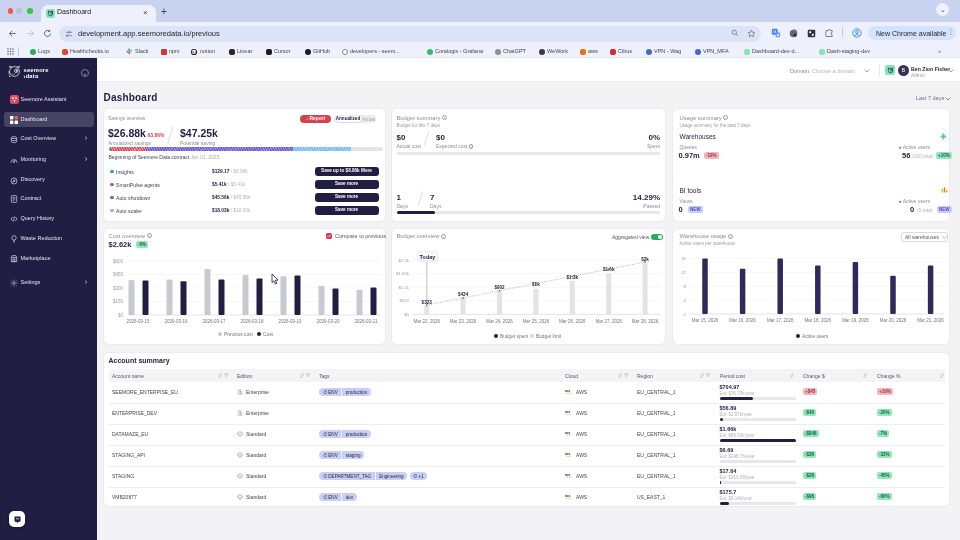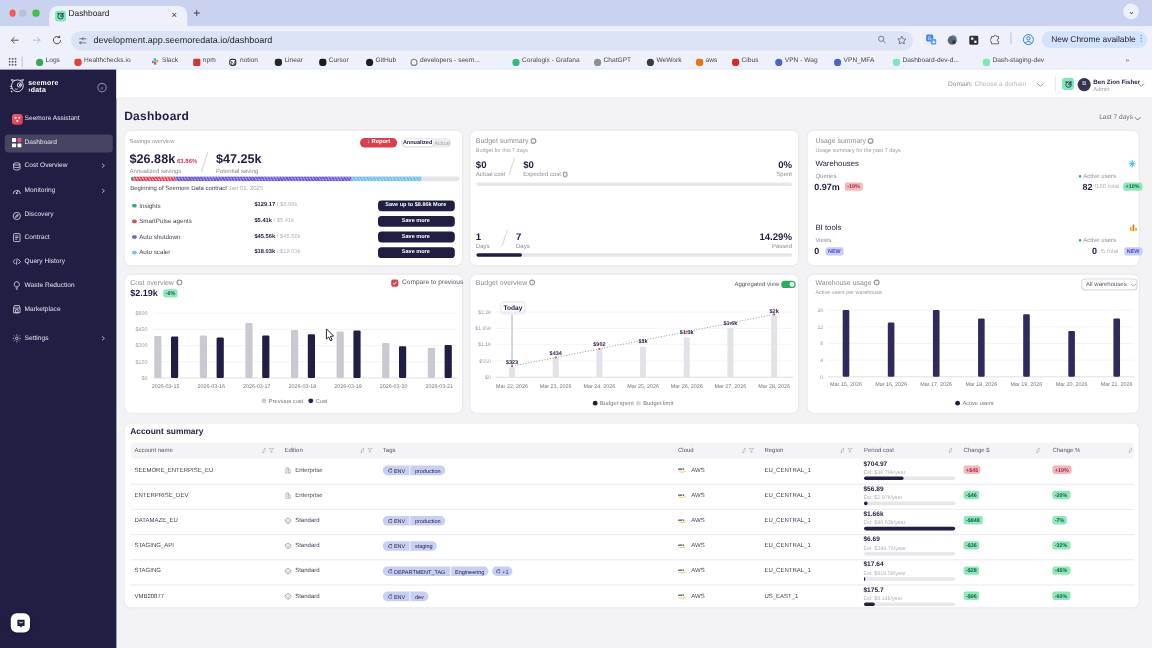--- a/index.html
+++ b/index.html
@@ -58,21 +58,21 @@
 <svg class="abs" style="left:8px;top:29px;" width="9" height="9" viewBox="0 0 24 24" fill="none" stroke="#3c4043" stroke-width="2">
     <path d="M20 12 H5 M11 5 L4 12 L11 19"></path>
   </svg>
 <svg class="abs" style="left:26px;top:29px;" width="9" height="9" viewBox="0 0 24 24" fill="none" stroke="#b4b8c4" stroke-width="2">
     <path d="M4 12 H19 M13 5 L20 12 L13 19"></path>
   </svg>
 <svg class="abs" style="left:43px;top:28.5px;" width="9" height="9" viewBox="0 0 24 24" fill="none" stroke="#3c4043" stroke-width="2">
     <path d="M20 12 A8 8 0 1 1 17.7 6.3 M17.7 6.3 L18 1.8 M17.7 6.3 L13.3 6"></path>
   </svg>
 <div class="abs" style="left:59px;top:25.5px;width:702px;height:16px;border-radius:8px;background:#dde3f6;"></div>
-<div class="abs" style="left:78px;top:29px;font-size:7.5px;color:#23252a;">development.app.seemoredata.io/dashboard</div>
+<div class="abs" style="left:78px;top:29px;font-size:7.5px;color:#23252a;">development.app.seemoredata.io/previous</div>
 <svg class="abs" style="left:65px;top:29.5px;" width="8" height="8" viewBox="0 0 24 24" fill="none" stroke="#5f6368" stroke-width="2">
     <path d="M3 7h10 M17 7h4 M13 4.5 a2.5 2.5 0 1 0 0.1 0 M3 17h4 M11 17h10 M7 14.5 a2.5 2.5 0 1 0 0.1 0"></path>
   </svg>
 <svg class="abs" style="left:731px;top:29px;" width="8" height="8" viewBox="0 0 24 24" fill="none" stroke="#5f6368" stroke-width="2">
     <circle cx="10" cy="10" r="6.5"></circle>
     <path d="M15 15 L21 21"></path>
   </svg>
 <svg class="abs" style="left:747px;top:28.5px;" width="9" height="9" viewBox="0 0 24 24" fill="none" stroke="#5f6368" stroke-width="1.8">
     <path d="M12 3 L14.8 8.8 L21 9.7 L16.5 14 L17.6 20.3 L12 17.3 L6.4 20.3 L7.5 14 L3 9.7 L9.2 8.8 Z"></path>
   </svg>
@@ -371,40 +371,40 @@
 <div class="abs csub" style="left:679.5px;top:122.5px;">Usage summary for the past 7 days</div>
 <div class="abs" style="left:679.5px;top:133px;font-size:6.5px;color:#211e44;">Warehouses</div>
 <svg class="abs" style="left:940px;top:132.5px;" width="7" height="7" viewBox="0 0 24 24" fill="none" stroke="#2bb3e8" stroke-width="2.6">
     <path d="M12 2v20 M2 12h20 M4.8 4.8l14.4 14.4 M19.2 4.8L4.8 19.2"></path>
     <path d="M12 2l2 3h-4z M12 22l2-3h-4z" fill="#29b5e8" stroke="none"></path>
   </svg>
 <div class="abs" style="left:679.5px;top:144px;font-size:5px;color:#8b8b98;">Queries</div>
 <div class="abs" style="left:678.5px;top:150.5px;font-size:7.5px;font-weight:bold;color:#211e44;">0.97m</div>
 <div class="abs badge bred" style="left:704px;top:151.5px;">-19%</div>
 <div class="abs" style="left:860px;top:144px;width:70px;text-align:right;font-size:5px;color:#8b8b98;"><span style="color:#2ea87e;">●</span> Active users</div>
-<div class="abs" style="left:902px;top:150.5px;font-size:7.5px;font-weight:bold;color:#211e44;">82</div>
+<div class="abs" style="left:902px;top:150.5px;font-size:7.5px;font-weight:bold;color:#211e44;">56</div>
 <div class="abs" style="left:912px;top:153px;font-size:5px;color:#b3b3bd;">/160 total</div>
 <div class="abs badge bgreen" style="left:936px;top:151.5px;">+10%</div>
 <div class="abs" style="left:679.5px;top:187px;font-size:6.5px;color:#211e44;">BI tools</div>
 <svg class="abs" style="left:941px;top:186px;" width="7" height="7" viewBox="0 0 24 24">
     <rect x="2" y="10" width="5" height="12" rx="1" fill="#f2b400"></rect>
     <rect x="9.5" y="4" width="5" height="18" rx="1" fill="#e8762c"></rect>
     <rect x="17" y="13" width="5" height="9" rx="1" fill="#f2b400"></rect>
   </svg>
 <div class="abs" style="left:679.5px;top:198px;font-size:5px;color:#8b8b98;">Views</div>
 <div class="abs" style="left:678.5px;top:204.5px;font-size:7.5px;font-weight:bold;color:#211e44;">0</div>
 <div class="abs badge bnew" style="left:688px;top:205.5px;">NEW</div>
 <div class="abs" style="left:860px;top:198px;width:70px;text-align:right;font-size:5px;color:#8b8b98;"><span style="color:#2ea87e;">●</span> Active users</div>
 <div class="abs" style="left:910px;top:204.5px;font-size:7.5px;font-weight:bold;color:#211e44;">0</div>
 <div class="abs" style="left:917px;top:207px;font-size:5px;color:#b3b3bd;">/5 total</div>
 <div class="abs badge bnew" style="left:937px;top:205.5px;">NEW</div>
 
 <div class="card" style="left:103px;top:228px;width:283px;height:117px;"></div>
 <div class="abs ctitle" style="left:108.5px;top:232.5px;">Cost overview <span style="display:inline-block;width:5px;height:5px;border:0.6px solid #9a9aa6;border-radius:50%;font-size:3.5px;line-height:5px;text-align:center;color:#9a9aa6;vertical-align:0.5px;">i</span></div>
-<div class="abs" style="left:108.5px;top:240px;font-size:7.5px;font-weight:bold;color:#211e44;">$2.19k</div>
+<div class="abs" style="left:108.5px;top:240px;font-size:7.5px;font-weight:bold;color:#211e44;">$2.62k</div>
 <div class="abs badge bgreen" style="left:136px;top:241px;">-6%</div>
 <div class="abs" style="left:326px;top:232.5px;width:6px;height:6px;background:#d8404e;border-radius:1.5px;"></div>
 <svg class="abs" style="left:327px;top:233.5px;" width="4" height="4" viewBox="0 0 8 8">
     <path d="M1 4 L3 6 L7 1.5" stroke="#fff" stroke-width="1.6" fill="none"></path>
   </svg>
 <div class="abs" style="left:335px;top:233px;font-size:5.5px;color:#55556a;">Compare to previous</div>
 
 <svg class="abs" style="left:103px;top:247px;" width="283" height="92" viewBox="0 0 283 92">
   <g font-size="4.5" fill="#9a9aa6" text-anchor="end">
     <text x="20" y="15.5">$600</text>

